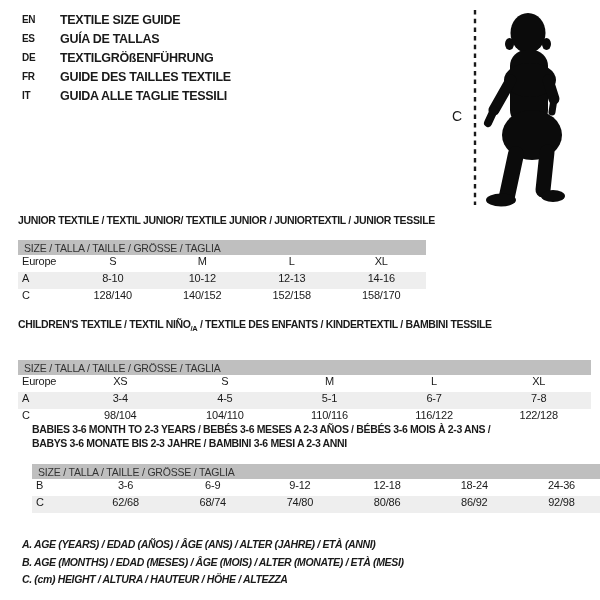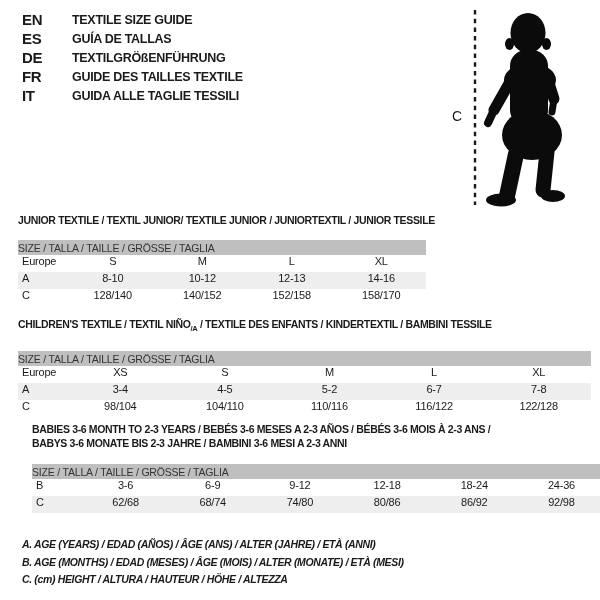--- a/index.html
+++ b/index.html
@@ -4,39 +4,39 @@
 <style>
   html,body{margin:0;padding:0;}
   body{
     width:600px;height:600px;position:relative;background:#ffffff;
     font-family:"Liberation Sans","DejaVu Sans",sans-serif;color:#1a1a1a;
     overflow:hidden;
   }
   
   .lang-block{position:absolute;left:22px;top:10px;}
   .lang-row{display:flex;height:19px;align-items:center;}
-  .lang-code{width:38px;font-size:15px;font-weight:700;letter-spacing:-0.3px;}
-  .lang-title{font-size:12.5px;font-weight:700;letter-spacing:-0.3px;margin-left:12px;}
+  .lang-code{width:38px;font-size:10px;font-weight:700;letter-spacing:-0.3px;}
+  .lang-title{font-size:12.5px;font-weight:700;letter-spacing:-0.3px;}
   
   .figure{position:absolute;left:448px;top:4px;width:150px;height:210px;}
   .figure svg{position:absolute;left:0;top:0;}
   .measure-label{position:absolute;left:4px;top:104px;font-size:14px;font-weight:400;}
   
   .size-table{position:absolute;}
   .tbl-title{font-size:10.5px;font-weight:700;letter-spacing:-0.35px;line-height:13px;white-space:nowrap;}
   .tbl-title sub{font-size:7.5px;}
   .t1{left:18px;top:214px;width:408px;}
   .t2{left:18px;top:318px;width:573px;}
   .t3{left:32px;top:422px;width:573px;}
   .t1 .tbl-title{margin-bottom:13px;}
-  .t2 .tbl-title{margin-bottom:16px;}
+  .t2 .tbl-title{margin-bottom:25px;}
   .t3 .tbl-title{margin-bottom:14px;line-height:14px;}
   .size-bar{
     height:15px;background:#bfbfbf;display:flex;align-items:center;
-    padding-left:0;font-size:10.5px;color:#333333;letter-spacing:-0.2px;
+    padding-left:6px;font-size:10.5px;color:#333333;letter-spacing:-0.2px;
   }
   .trow{display:flex;height:17px;font-size:11px;letter-spacing:-0.2px;}
   .trow.striped{background:#eeeeee;}
   .trow .lbl{width:50px;padding-left:4px;box-sizing:border-box;text-align:left;flex:none;}
   .trow .cell{flex:1;text-align:center;}
   
   .notes{position:absolute;left:22px;top:536px;font-style:italic;}
   .note-line{font-size:10.5px;font-weight:700;letter-spacing:-0.35px;line-height:17.5px;white-space:nowrap;}
 </style>
 </head>
@@ -124,21 +124,21 @@
     <span class="cell">XS</span>
     <span class="cell">S</span>
     <span class="cell">M</span>
     <span class="cell">L</span>
     <span class="cell">XL</span>
   </div>
   <div class="trow striped">
     <span class="lbl">A</span>
     <span class="cell">3-4</span>
     <span class="cell">4-5</span>
-    <span class="cell">5-2</span>
+    <span class="cell">5-1</span>
     <span class="cell">6-7</span>
     <span class="cell">7-8</span>
   </div>
   <div class="trow">
     <span class="lbl">C</span>
     <span class="cell">98/104</span>
     <span class="cell">104/110</span>
     <span class="cell">110/116</span>
     <span class="cell">116/122</span>
     <span class="cell">122/128</span>

